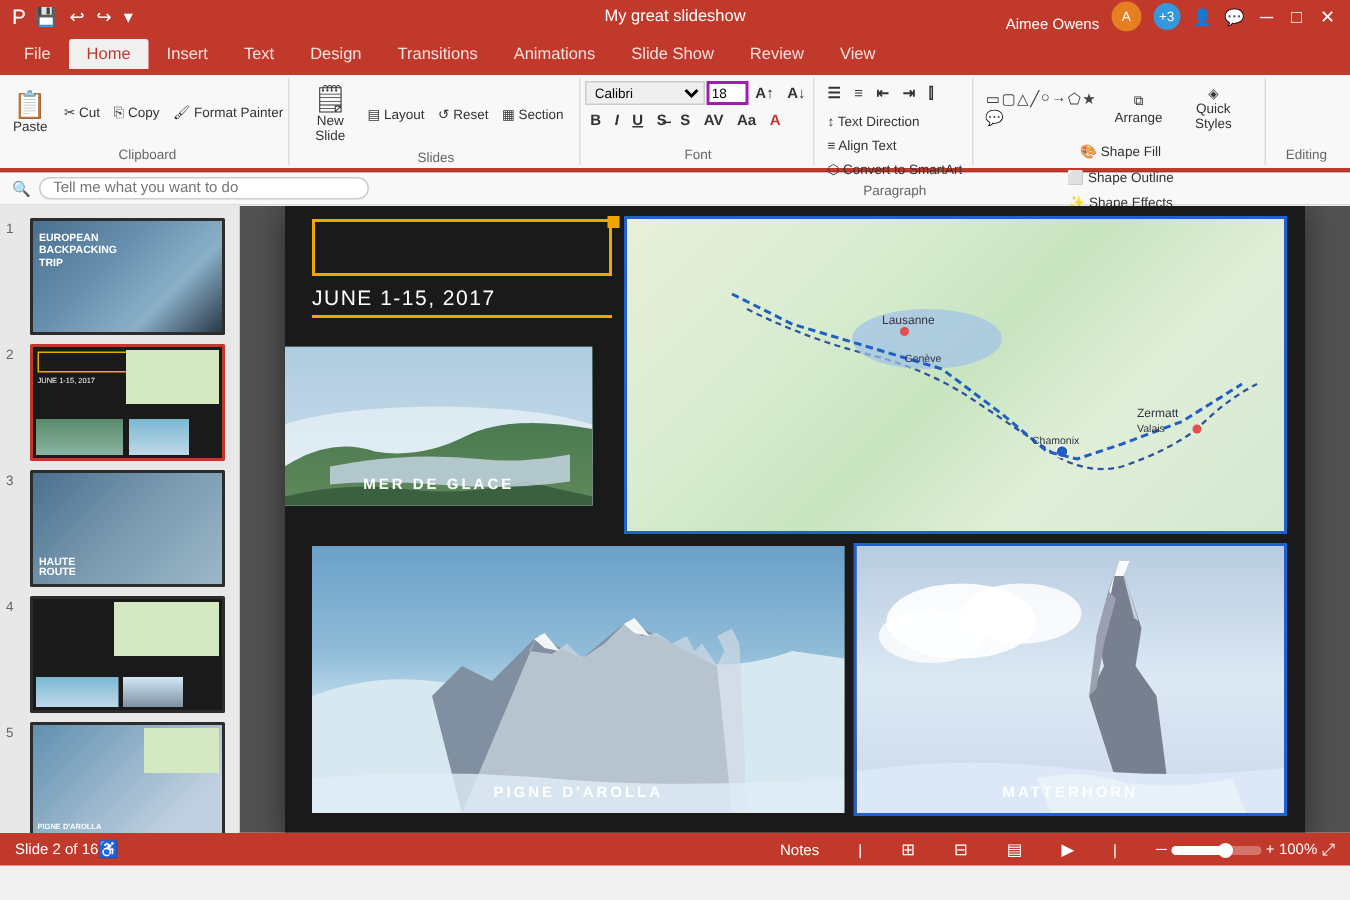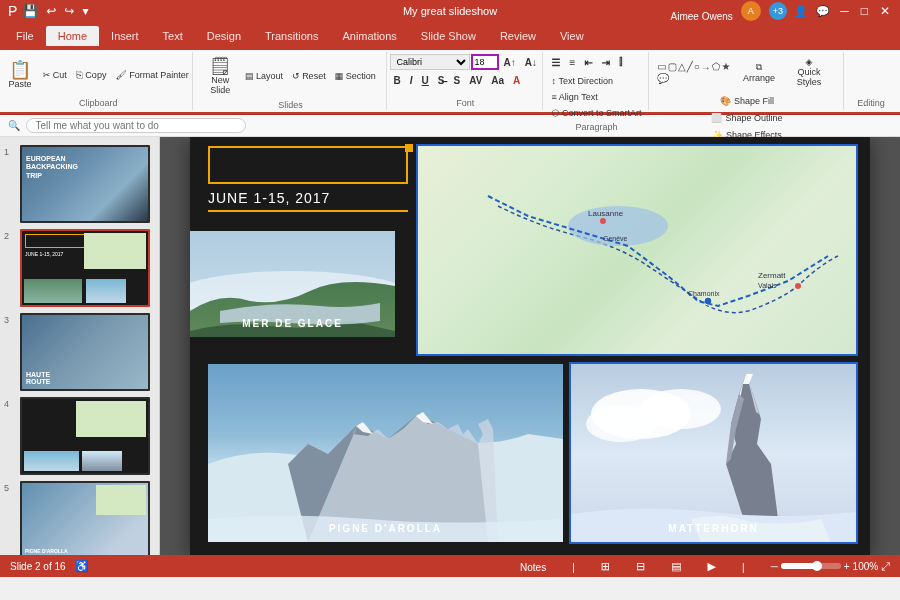--- a/index.html
+++ b/index.html
@@ -711,21 +711,21 @@
       <div style="position:absolute;top:8px;left:226px;width:442px;height:212px;border:2px solid #2060d0;pointer-events:none;"></div>
 
       <div style="position:absolute;top:226px;left:379px;width:289px;height:182px;border:2px solid #2060d0;pointer-events:none;"></div>
 
     </div>
   </div>
 
 </div>
 
 <div id="status-bar">
-  <div style="display:flex;align-items:center;gap:10px;">
+  <div style="display:flex;align-items:center;gap:0;">
     <span>Slide 2 of 16</span>
     <span style="font-size:11px;">♿</span>
   </div>
   <div class="status-right">
     <button style="background:transparent;border:none;color:white;font-size:10px;cursor:pointer;">Notes</button>
     <span>|</span>
     <button style="background:transparent;border:none;color:white;font-size:11px;cursor:pointer;">⊞</button>
     <button style="background:transparent;border:none;color:white;font-size:11px;cursor:pointer;">⊟</button>
     <button style="background:transparent;border:none;color:white;font-size:11px;cursor:pointer;">▤</button>
     <button style="background:transparent;border:none;color:white;font-size:11px;cursor:pointer;">▶</button>

